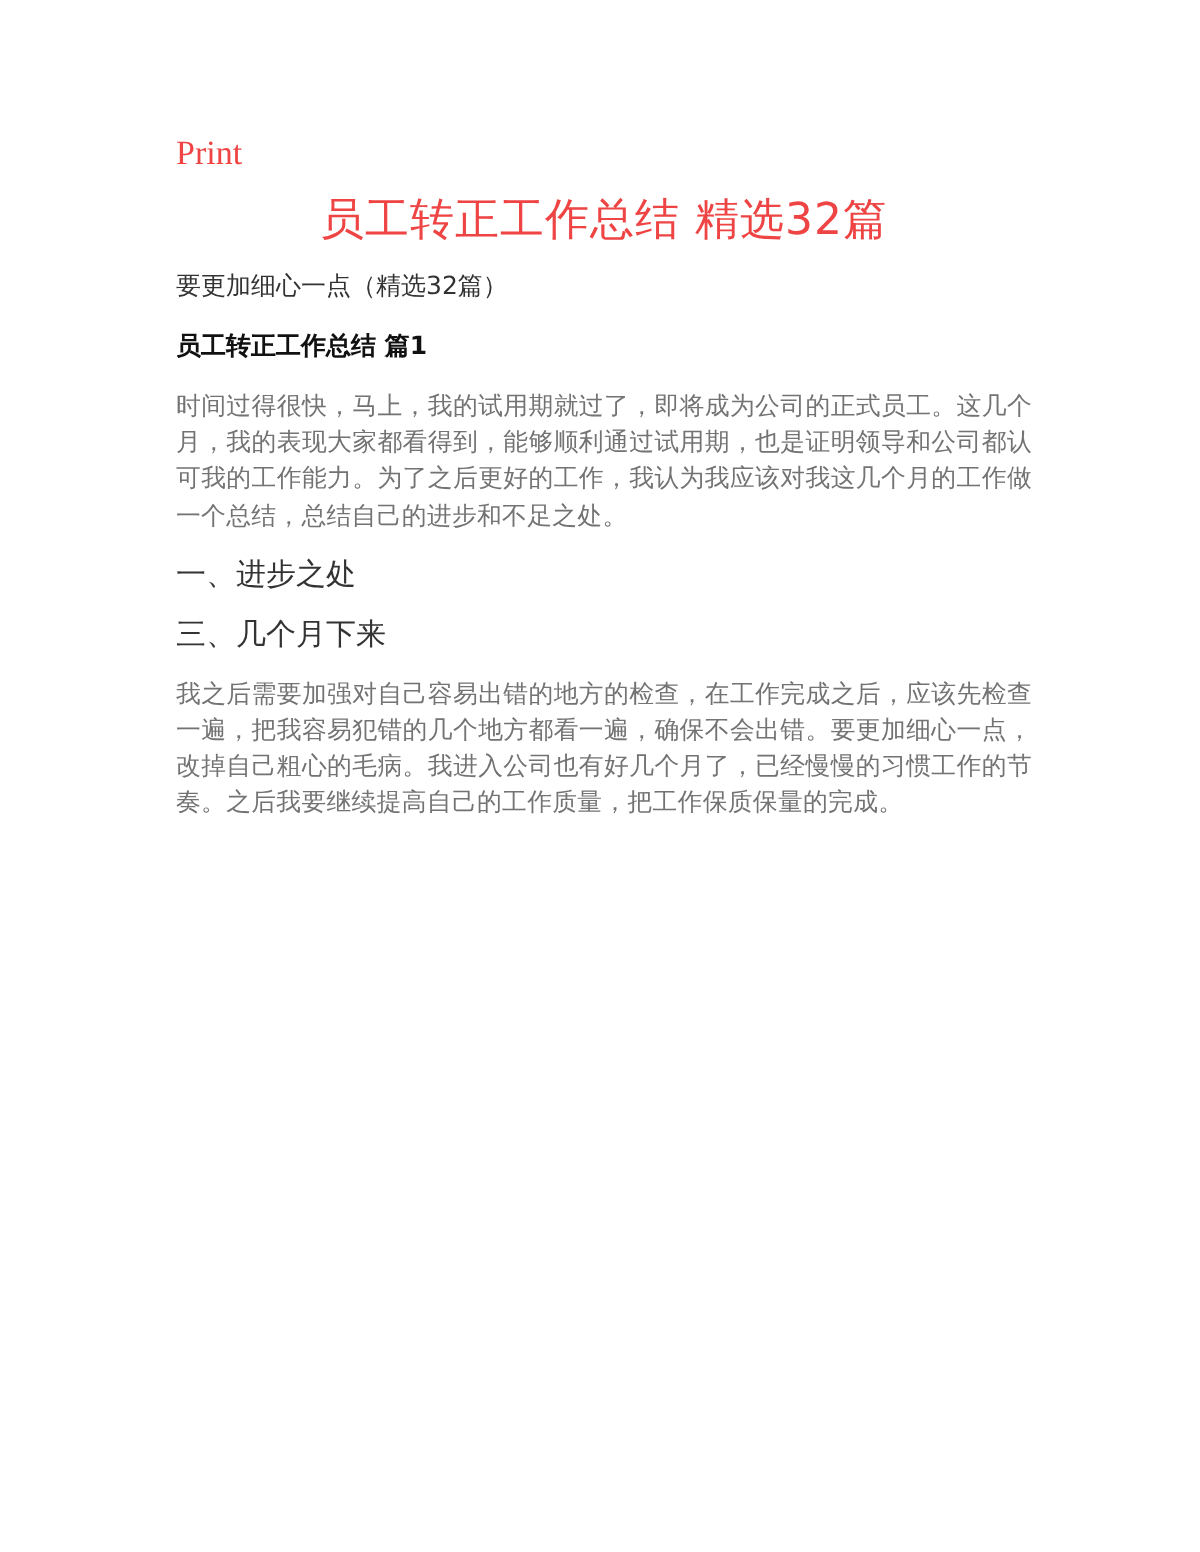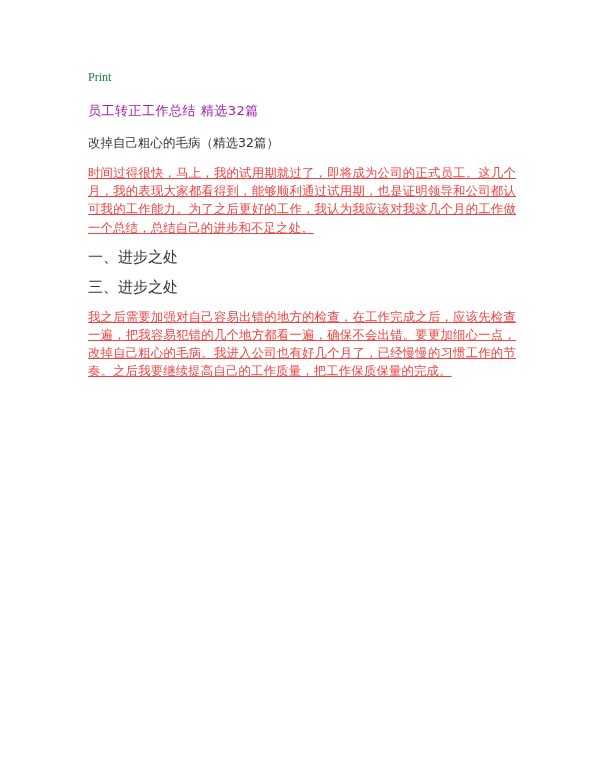--- a/index.html
+++ b/index.html
@@ -16,73 +16,74 @@
       font-family: "DejaVu Sans", "Liberation Sans", sans-serif;
     }
     .page {
       position: absolute;
       left: 88px;
       top: 70px;
       width: 428px;
     }
     .print-label {
       font-family: "Liberation Serif", "DejaVu Serif", serif;
-      font-size: 12px;
-      color: #15803d;
+      font-size: 17px;
+      color: #ef4444;
       line-height: 14px;
       margin: 0 0 14px 0;
     }
     .doc-title {
-      font-size: 13px;
+      text-align: center;
+      font-size: 22px;
       font-weight: normal;
-      color: #a21caf;
+      color: #ef4444;
       margin: 0 0 10px 0;
       line-height: 26px;
       letter-spacing: 0.5px;
     }
     .subtitle {
       font-size: 12.5px;
       color: #333;
       margin: 0 0 12px 0;
       line-height: 18px;
     }
     .section-heading {
       font-size: 12.5px;
       font-weight: bold;
       color: #111;
       margin: 0 0 12px 0;
       line-height: 18px;
     }
     .para {
       font-size: 12.4px;
       line-height: 18.2px;
-      color: #ef4444;
+      color: #737373;
       margin: 0 0 11px 0;
       text-align: justify;
       letter-spacing: 0.15px;
-      text-decoration: underline;
     }
     .sub-heading {
       font-size: 15px;
       color: #333;
       margin: 0 0 12px 0;
       line-height: 18px;
     }
   </style>
 </head>
 <body>
 
 <div class="page">
   <div class="print-label">Print</div>
 
   <h1 class="doc-title">员工转正工作总结 精选32篇</h1>
 
-  <div class="subtitle">改掉自己粗心的毛病（精选32篇）</div>
+  <div class="subtitle">要更加细心一点（精选32篇）</div>
 
+  <div class="section-heading">员工转正工作总结 篇1</div>
 
   <p class="para">时间过得很快，马上，我的试用期就过了，即将成为公司的正式员工。这几个月，我的表现大家都看得到，能够顺利通过试用期，也是证明领导和公司都认可我的工作能力。为了之后更好的工作，我认为我应该对我这几个月的工作做一个总结，总结自己的进步和不足之处。</p>
 
   <div class="sub-heading">一、进步之处</div>
 
 
-  <div class="sub-heading">三、进步之处</div>
+  <div class="sub-heading">三、几个月下来</div>
   <p class="para">我之后需要加强对自己容易出错的地方的检查，在工作完成之后，应该先检查一遍，把我容易犯错的几个地方都看一遍，确保不会出错。要更加细心一点，改掉自己粗心的毛病。我进入公司也有好几个月了，已经慢慢的习惯工作的节奏。之后我要继续提高自己的工作质量，把工作保质保量的完成。</p>
 </div>
 
 </body></html>

